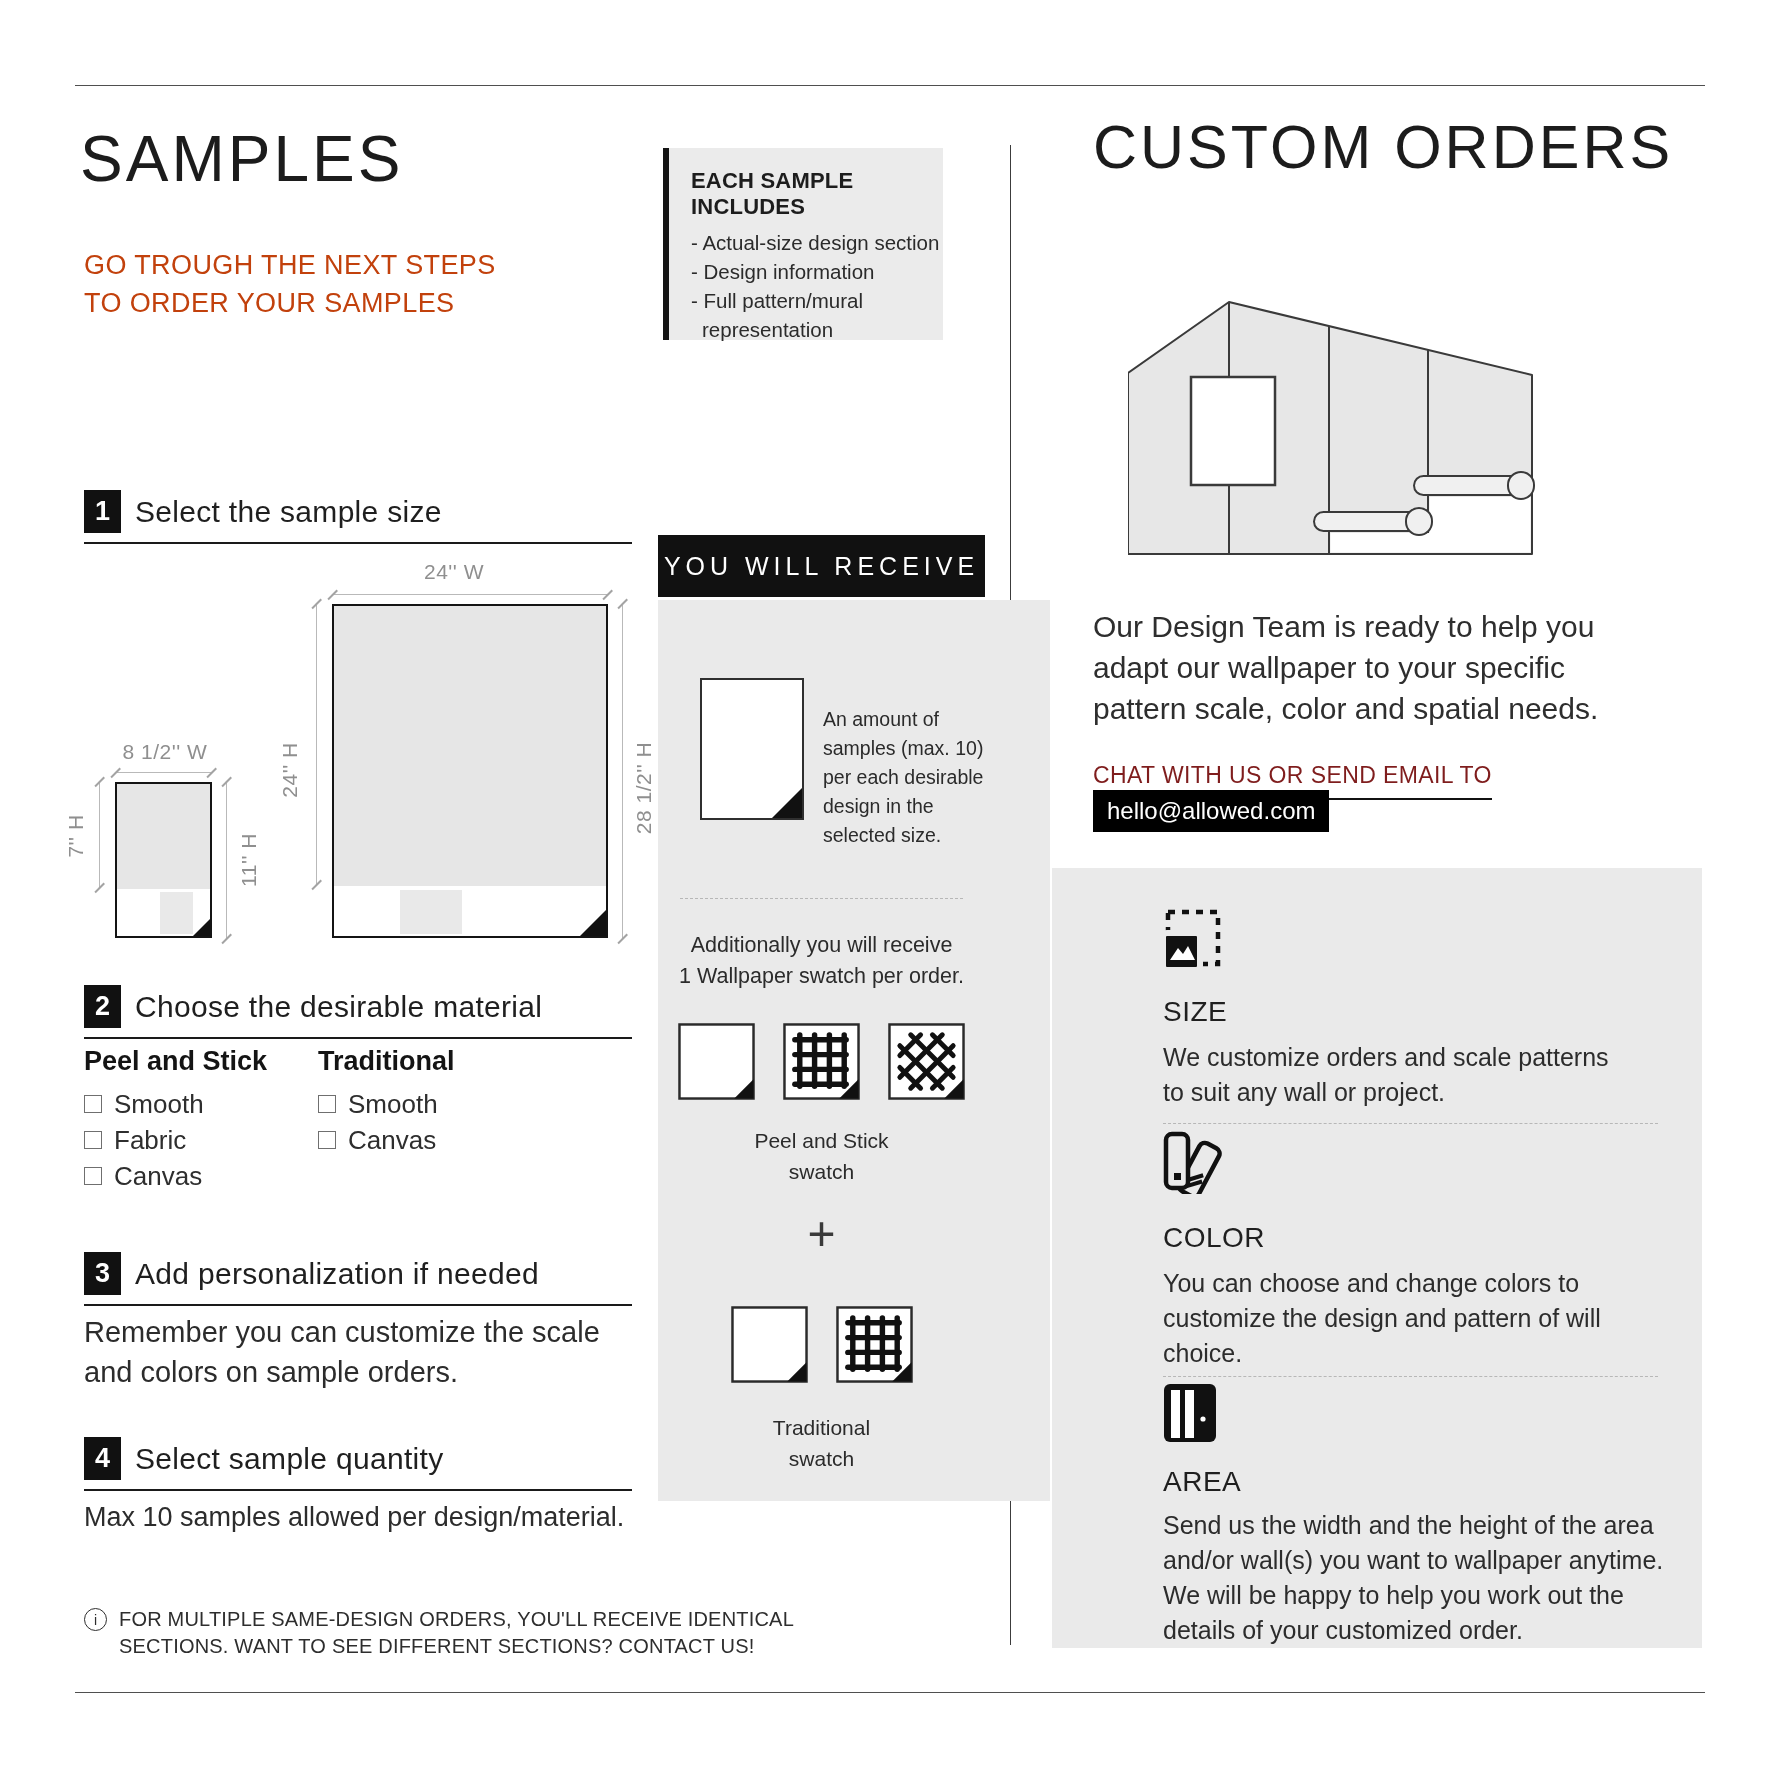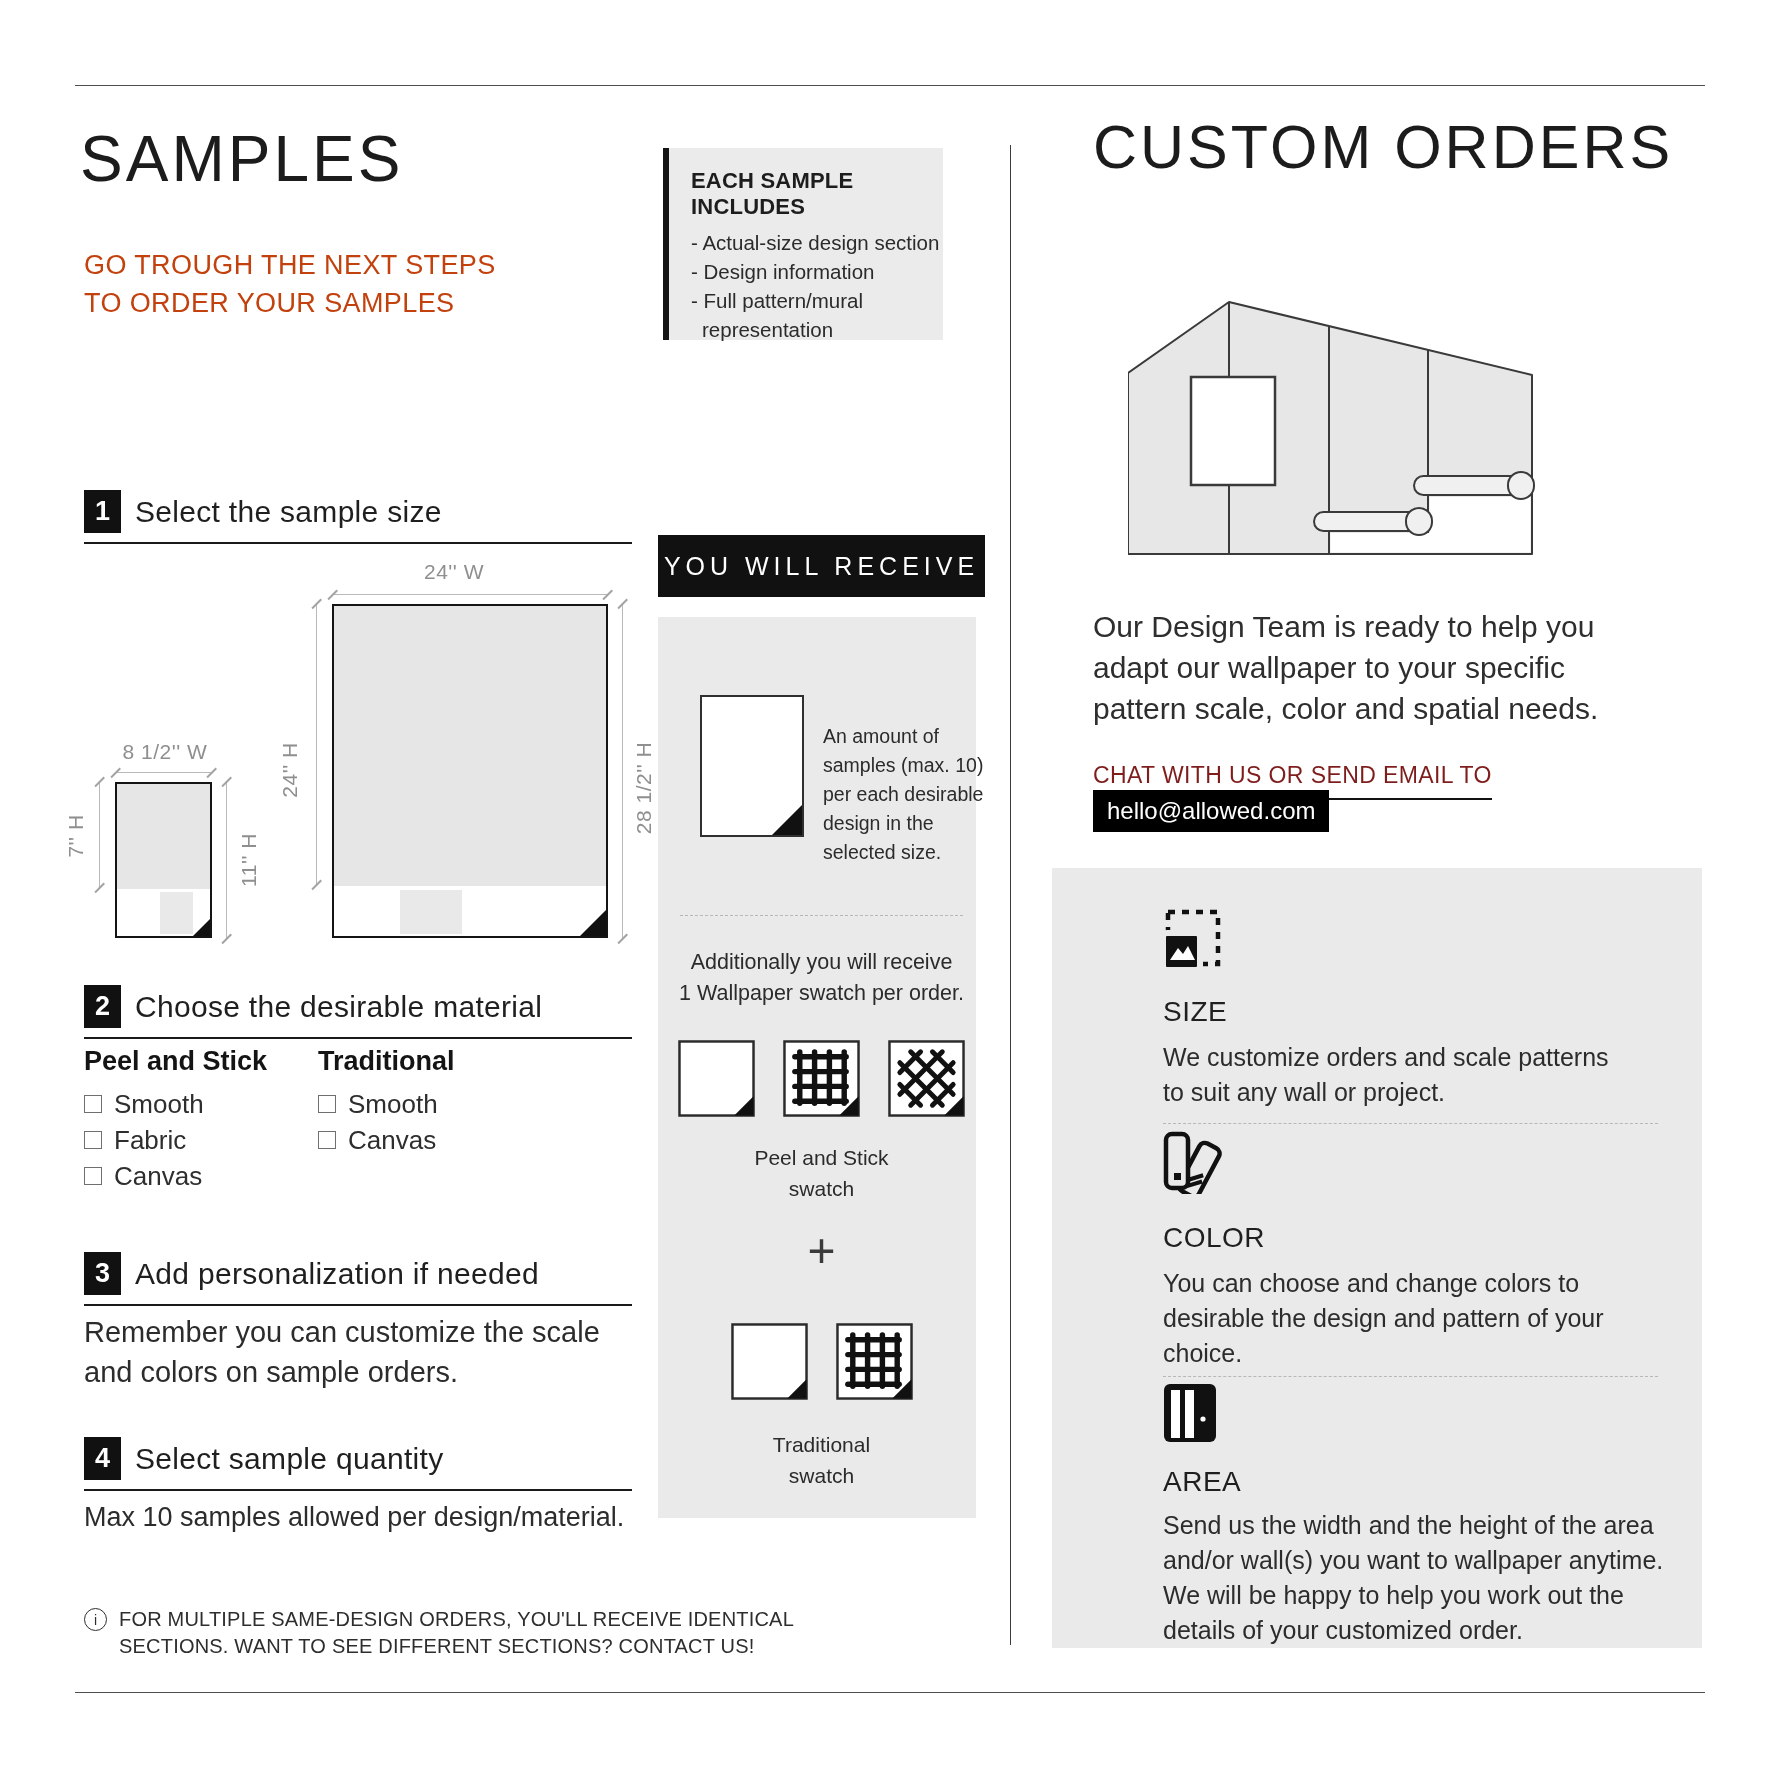--- a/index.html
+++ b/index.html
@@ -203,21 +203,21 @@
 <div class="abs footnote" style="left:84px;top:1606px;">
   <span class="info-circle">i</span>
   <div>
     <div class="foot-line">FOR MULTIPLE SAME-DESIGN ORDERS, YOU'LL RECEIVE IDENTICAL</div>
     <div class="foot-line">SECTIONS. WANT TO SEE DIFFERENT SECTIONS? CONTACT US!</div>
   </div>
 </div>
 
 <div class="abs banner" style="left:658px;top:535px;width:327px;height:62px;">YOU WILL RECEIVE</div>
 
-<div class="abs receive-panel" style="left:658px;top:617px;width:318px;height:901px;">
+<div class="abs receive-panel" style="left:658px;top:600px;width:392px;height:901px;">
 
   <div class="page-icon" style="left:42px;top:78px;width:104px;height:142px;">
     <div class="fold" style="border-left-width:30px;border-bottom-width:30px;"></div>
   </div>
   <div class="abs" style="left:165px;top:105px;">
     <div class="amount-line">An amount of</div>
     <div class="amount-line">samples (max. 10)</div>
     <div class="amount-line">per each desirable</div>
     <div class="amount-line">design in the</div>
     <div class="amount-line">selected size.</div>
@@ -341,21 +341,21 @@
       <rect x="16" y="4" width="22" height="54" rx="6" fill="#eaeaea" stroke="#111" stroke-width="4.5"></rect>
       <line x1="21" y1="46" x2="33" y2="34" stroke="#111" stroke-width="4"></line>
       <line x1="23" y1="52" x2="35" y2="40" stroke="#111" stroke-width="4"></line>
     </g>
     <rect x="3" y="4" width="22" height="54" rx="6" fill="#eaeaea" stroke="#111" stroke-width="4.5"></rect>
     <rect x="11" y="43" width="7" height="7" fill="#111"></rect>
   </svg>
   <div class="abs feat-title" style="left:111px;top:354px;">COLOR</div>
   <div class="abs" style="left:111px;top:398px;">
     <div class="feat-line">You can choose and change colors to</div>
-    <div class="feat-line">desirable the design and pattern of your</div>
+    <div class="feat-line">customize the design and pattern of will</div>
     <div class="feat-line">choice.</div>
   </div>
   <div class="abs dashed" style="left:111px;top:508px;width:495px;"></div>
 
   <svg class="abs" style="left:111px;top:515px;" width="56" height="62" viewBox="0 0 56 62">
     <rect x="1" y="1" width="52" height="58" rx="6" fill="#111"></rect>
     <rect x="8" y="7" width="9" height="48" fill="#ffffff"></rect>
     <rect x="22" y="7" width="9" height="48" fill="#ffffff"></rect>
     <circle cx="40" cy="36" r="2.6" fill="#ffffff"></circle>
   </svg>

